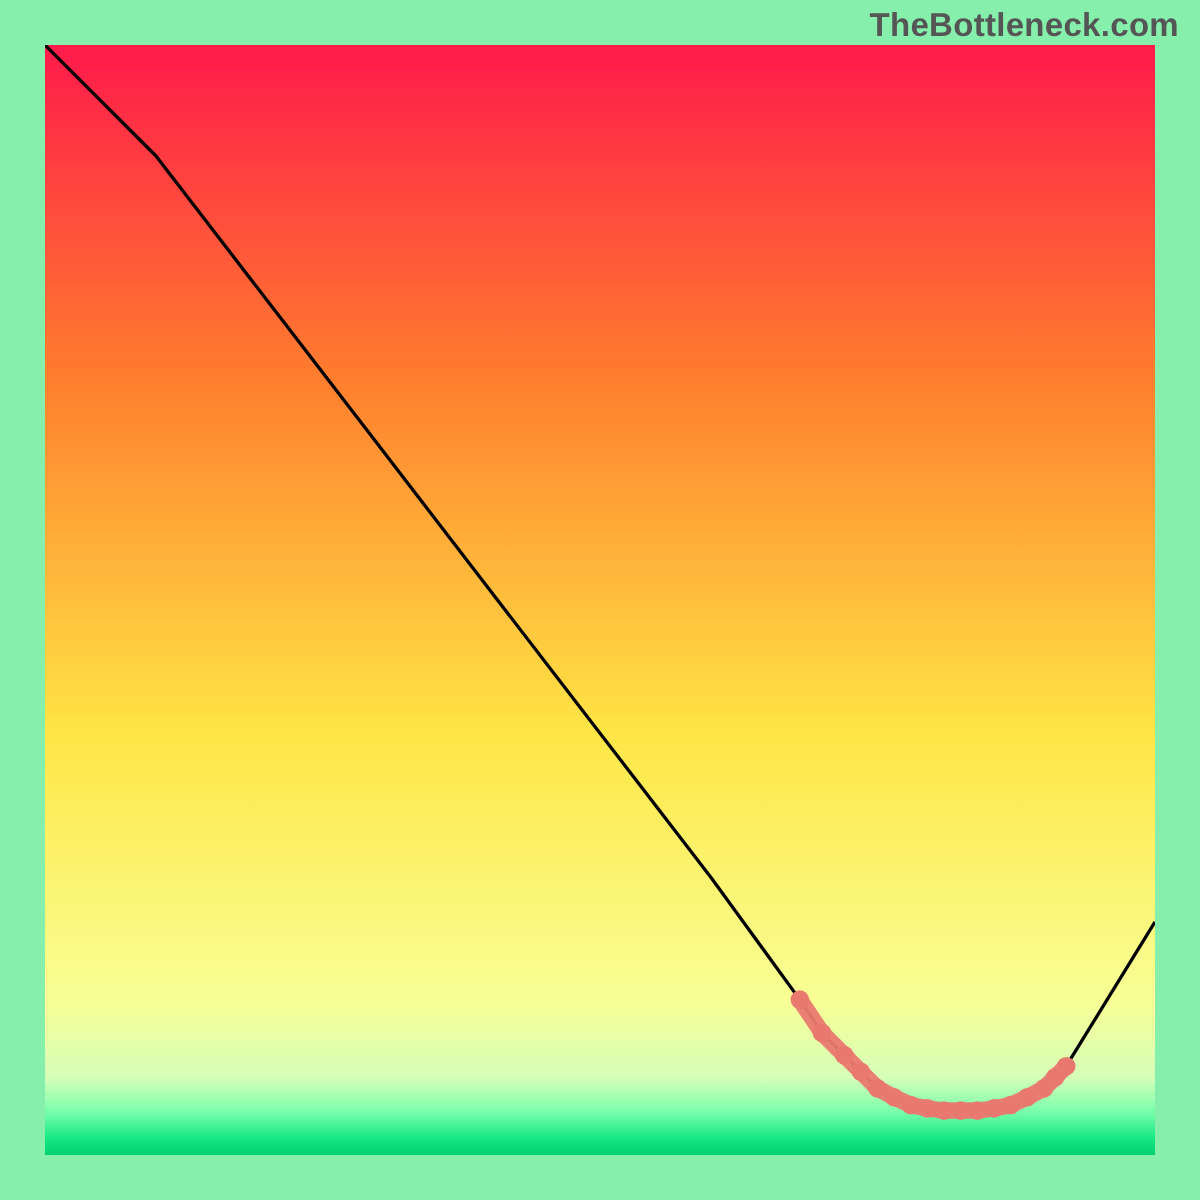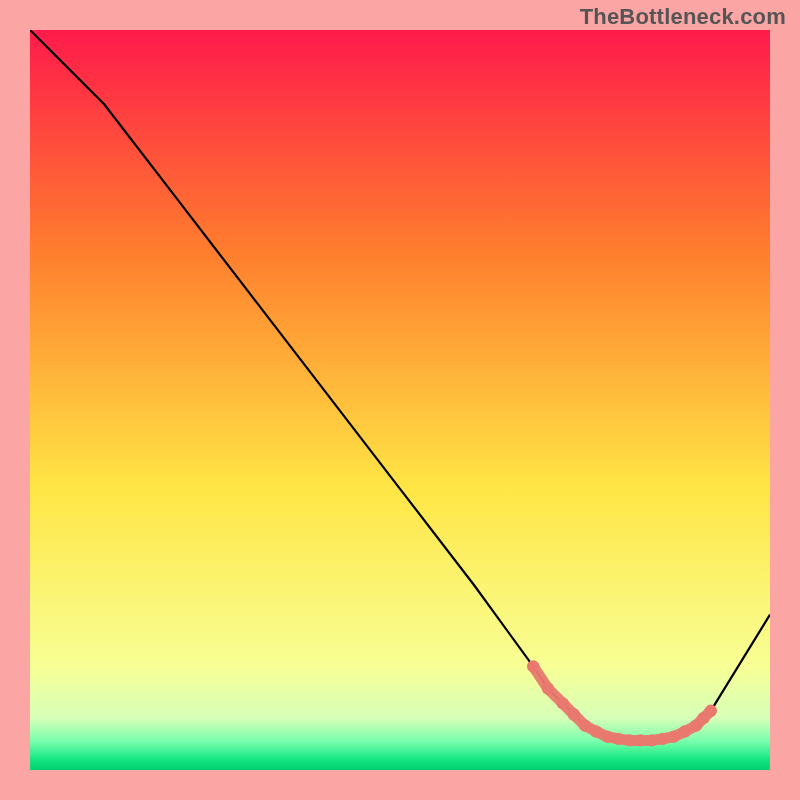--- a/index.html
+++ b/index.html
@@ -8,21 +8,21 @@
     width: 800px;
     height: 800px;
     background: #000;
     font-family: Arial, Helvetica, sans-serif;
     overflow: hidden;
   }
   .frame {
     position: relative;
     width: 800px;
     height: 800px;
-    background: #fca5a5;
+    background: #86efac;
   }
   .watermark {
     position: absolute;
     top: 4px;
     right: 14px;
     color: #555;
     font-size: 22px;
     font-weight: 600;
     letter-spacing: 0.2px;
     user-select: none;

